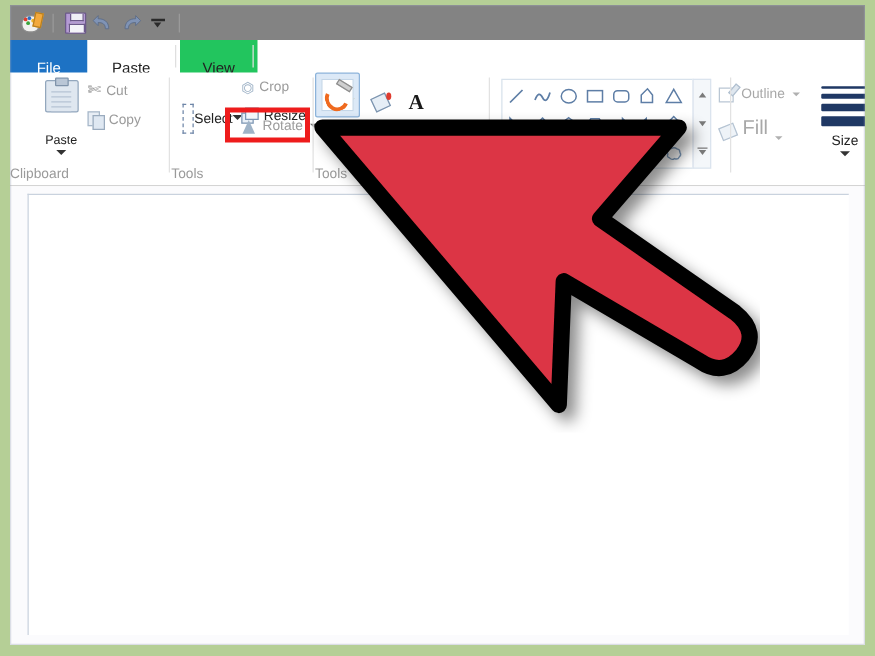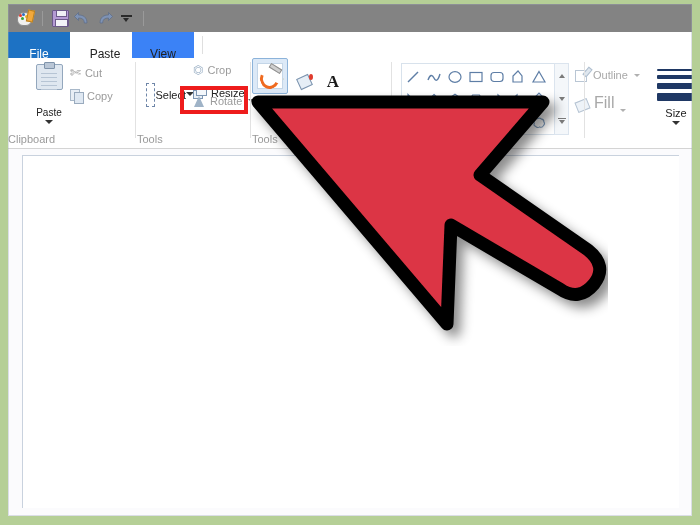--- a/index.html
+++ b/index.html
@@ -88,21 +88,21 @@
     font-size:12px;color:#333;
     box-sizing:border-box;
   }
   #tab-file{
     left:0;width:62px;background:#1d72c4;color:#ffffff;font-weight:normal;
   }
   #tab-home{
     left:62px;width:70px;background:#ffffff;color:#222;
   }
   #tab-view{
-    left:124px;width:62px;background:#3b82f6;color:#222;
+    left:136px;width:62px;background:#22c55e;color:#222;
   }
   .tabsep{
     position:absolute;top:4px;width:1px;height:18px;background:#dfdfdf;
   }
   
   #ribbon{
     position:absolute;left:0;top:54px;width:684px;height:90px;
     background:#ffffff;border-bottom:1px solid #d4d4d4;
   }
   .group{

